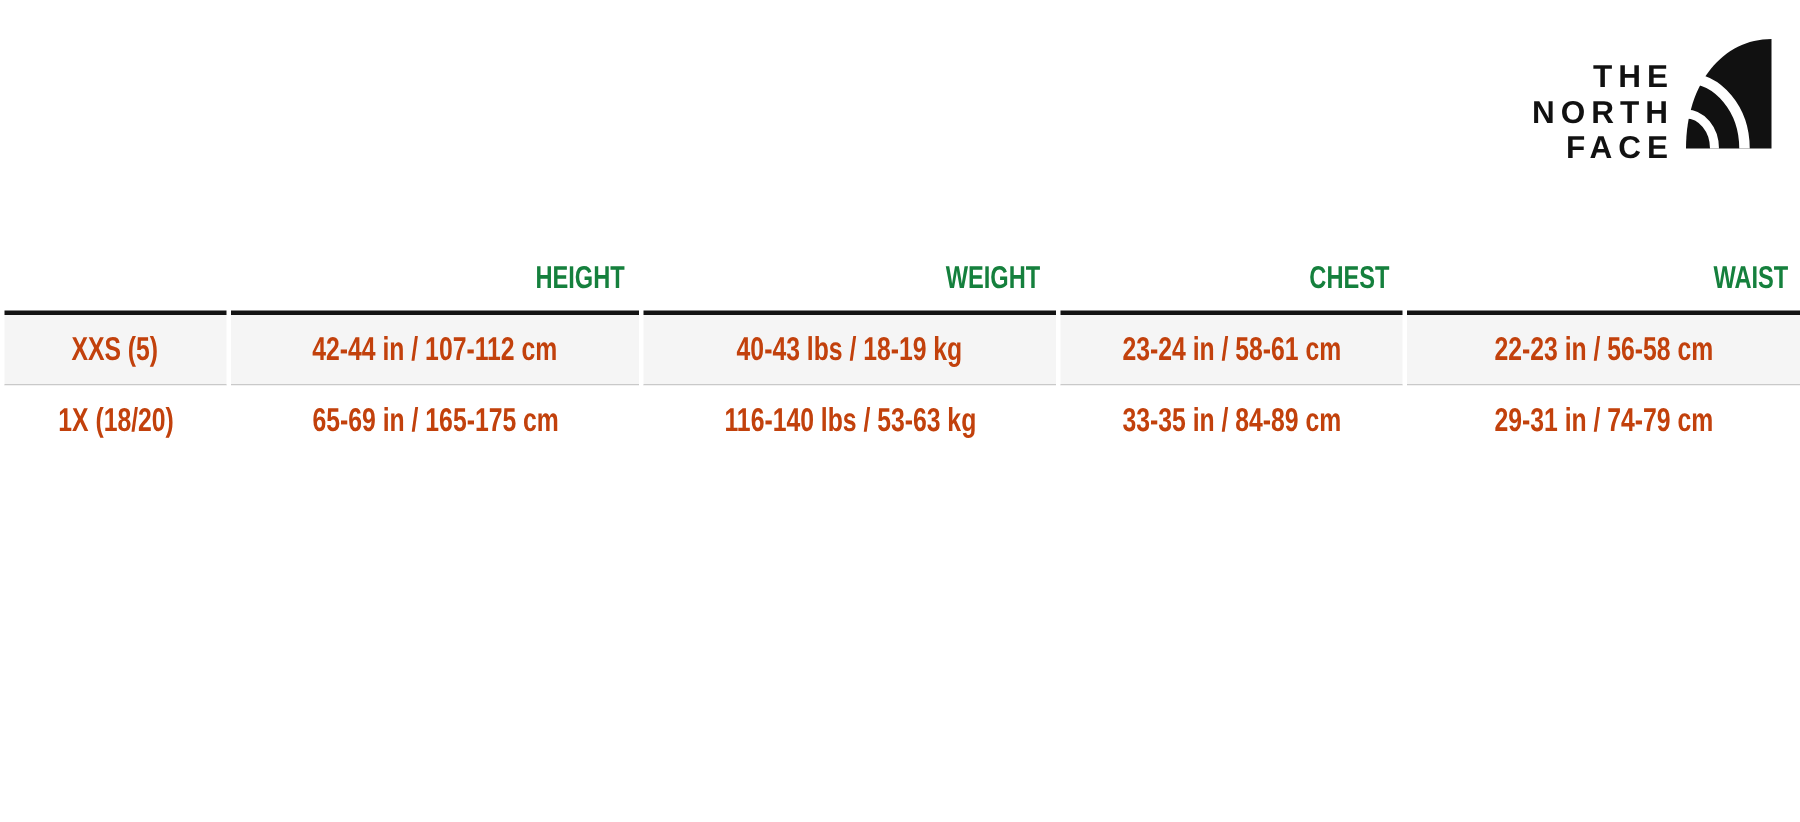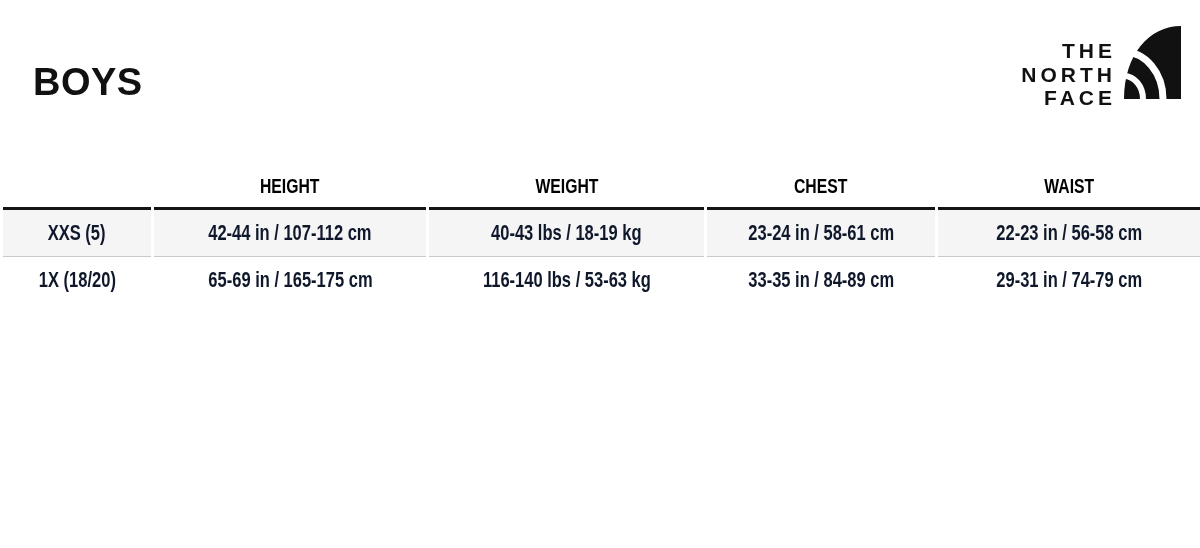--- a/index.html
+++ b/index.html
@@ -48,55 +48,54 @@
     left: 0;
     width: 1200px;
     table-layout: fixed;
     border-collapse: separate;
     border-spacing: 3px 0;
   }
   .size-table th {
     height: 42px;
     padding: 0;
     vertical-align: middle;
-    text-align: center;
+    text-align: right;
     font-weight: 700;
     font-size: 21px;
-    color: #000000;
+    color: #15803d;
     border-bottom: 3px solid #141414;
     background: #fff;
   }
   .size-table td {
     height: 46px;
     padding: 0;
     vertical-align: middle;
     text-align: center;
     font-weight: 700;
     font-size: 22px;
-    color: #0f172a;
+    color: #c2410c;
     border-bottom: 1.5px solid #c9c9c9;
     background: #fff;
   }
   .size-table tbody tr:nth-child(odd) td { background: #f5f5f5; }
   .size-table tbody tr:last-child td { border-bottom: none; }
 
   
   .cx {
     display: inline-block;
     transform: scaleX(0.75);
     transform-origin: center center;
     white-space: nowrap;
   }
 </style>
 </head>
 <body>
 
 <div class="page">
 
-  <div class="page-title">BOYS</div>
 
   <div class="brand-logo">
     <svg width="185" height="84" viewBox="0 0 185 84" xmlns="http://www.w3.org/2000/svg">
       <g>
         <text class="logo-line" x="116" y="34" text-anchor="end">THE</text>
         <text class="logo-line" x="116" y="58" text-anchor="end">NORTH</text>
         <text class="logo-line" x="116" y="81" text-anchor="end">FACE</text>
       </g>
       <g transform="translate(124,2)">
         <path d="M0,73 C0,29 25,0 57,0 L57,73 Z" fill="#111"></path>

